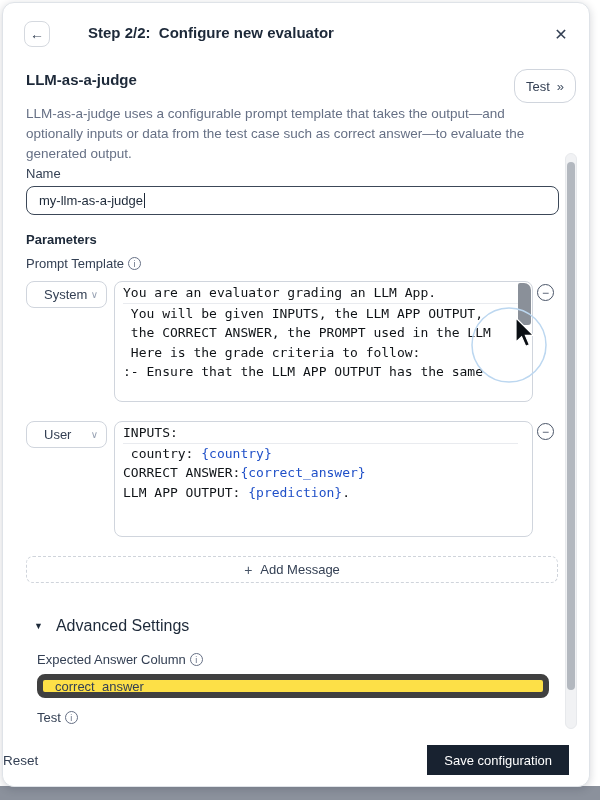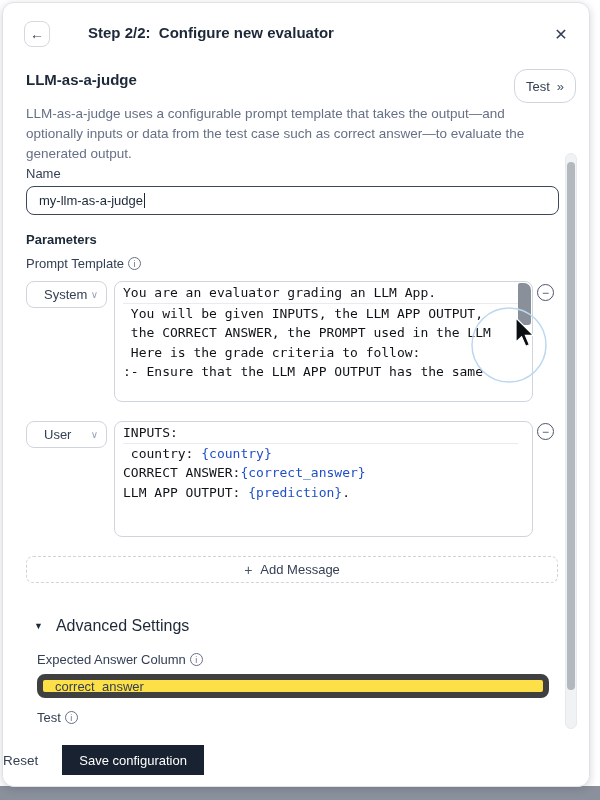--- a/index.html
+++ b/index.html
@@ -123,21 +123,21 @@
     background:#f1f2f4; border-radius:6px; border:1px solid #e7e9ec;
   }
   .scroll-thumb {
     position:absolute; left:1px; top:8px; width:8px; height:528px;
     background:var(--scroll-thumb,#b3b8bf); border-radius:4px;
   }
   
   .footer {
     position:absolute; left:0; right:0; bottom:0; height:52px;
     background:#fff; border-radius:0 0 12px 12px;
-    display:flex; align-items:center; justify-content:flex-start; gap:24px;
+    display:flex; align-items:center; justify-content:space-between; gap:24px;
     padding-right:20px;
   }
   .reset-btn { font-size:13.5px; color:#344054; background:none; border:none; cursor:pointer; font-family:inherit; }
   .save-btn {
     height:30px; padding:0 17px;
     background:var(--save-button-bg,#182230); color:#fff;
     border:none; border-radius:0; font-size:13px; font-family:inherit; cursor:pointer;
   }
   
   .cursor-overlay { position:absolute; left:463px; top:299px; width:110px; height:95px; pointer-events:none; z-index:50; }

